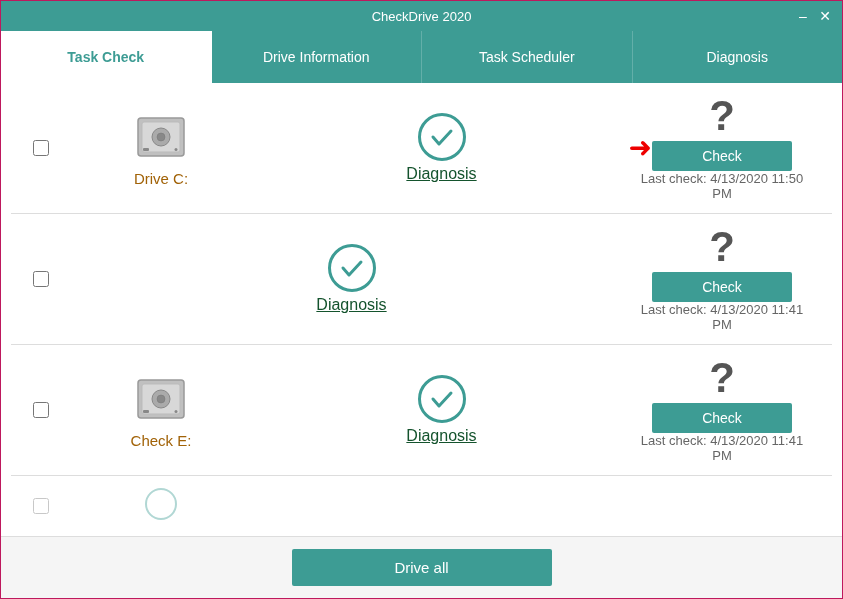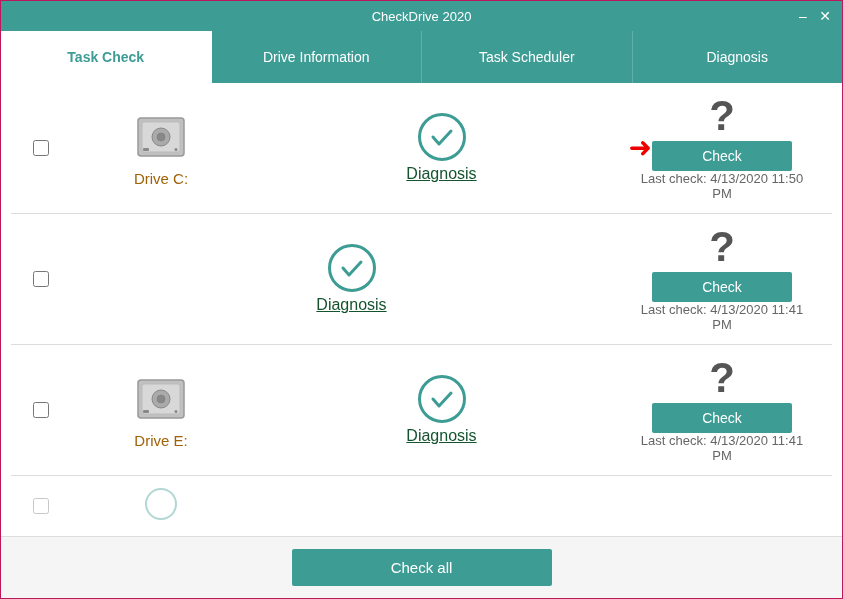--- a/index.html
+++ b/index.html
@@ -322,21 +322,21 @@
           <div class="drive-icon">
             <svg viewBox="0 0 54 54" xmlns="http://www.w3.org/2000/svg">
               <rect x="4" y="8" width="46" height="38" rx="3" fill="#c0c0c0" stroke="#999" stroke-width="1.5"></rect>
               <rect x="8" y="12" width="38" height="30" rx="2" fill="#d8d8d8" stroke="#bbb" stroke-width="1"></rect>
               <circle cx="27" cy="27" r="9" fill="#aaa" stroke="#888" stroke-width="1"></circle>
               <circle cx="27" cy="27" r="4" fill="#888" stroke="#777" stroke-width="0.5"></circle>
               <rect x="9" y="38" width="6" height="3" rx="1" fill="#888"></rect>
               <circle cx="42" cy="39.5" r="1.5" fill="#888"></circle>
             </svg>
           </div>
-          <span class="drive-label">Drive E:</span>
+          <span class="drive-label">Check E:</span>
         </div>
         <div class="drive-first">
           <div class="check-circle">
             <svg viewBox="0 0 28 28" xmlns="http://www.w3.org/2000/svg">
               <polyline points="5,14 11,21 23,8" fill="none" stroke="#3d9c94" stroke-width="3" stroke-linecap="round" stroke-linejoin="round"></polyline>
             </svg>
           </div>
           <a class="diagnosis-link">Diagnosis</a>
         </div>
         <div class="drive-scan">
@@ -351,15 +351,15 @@
           <input type="checkbox" style="">
         </div>
         <div class="drive-info">
           <div class="check-circle" style="width:32px;height:32px;border:2px solid #3d9c94;"></div>
         </div>
       </div>
     </div>
   </div>
 
   <div class="footer">
-    <button class="check-all-btn">Check all</button>
+    <button class="check-all-btn">Drive all</button>
   </div>
 </div>
 
 </body></html>

